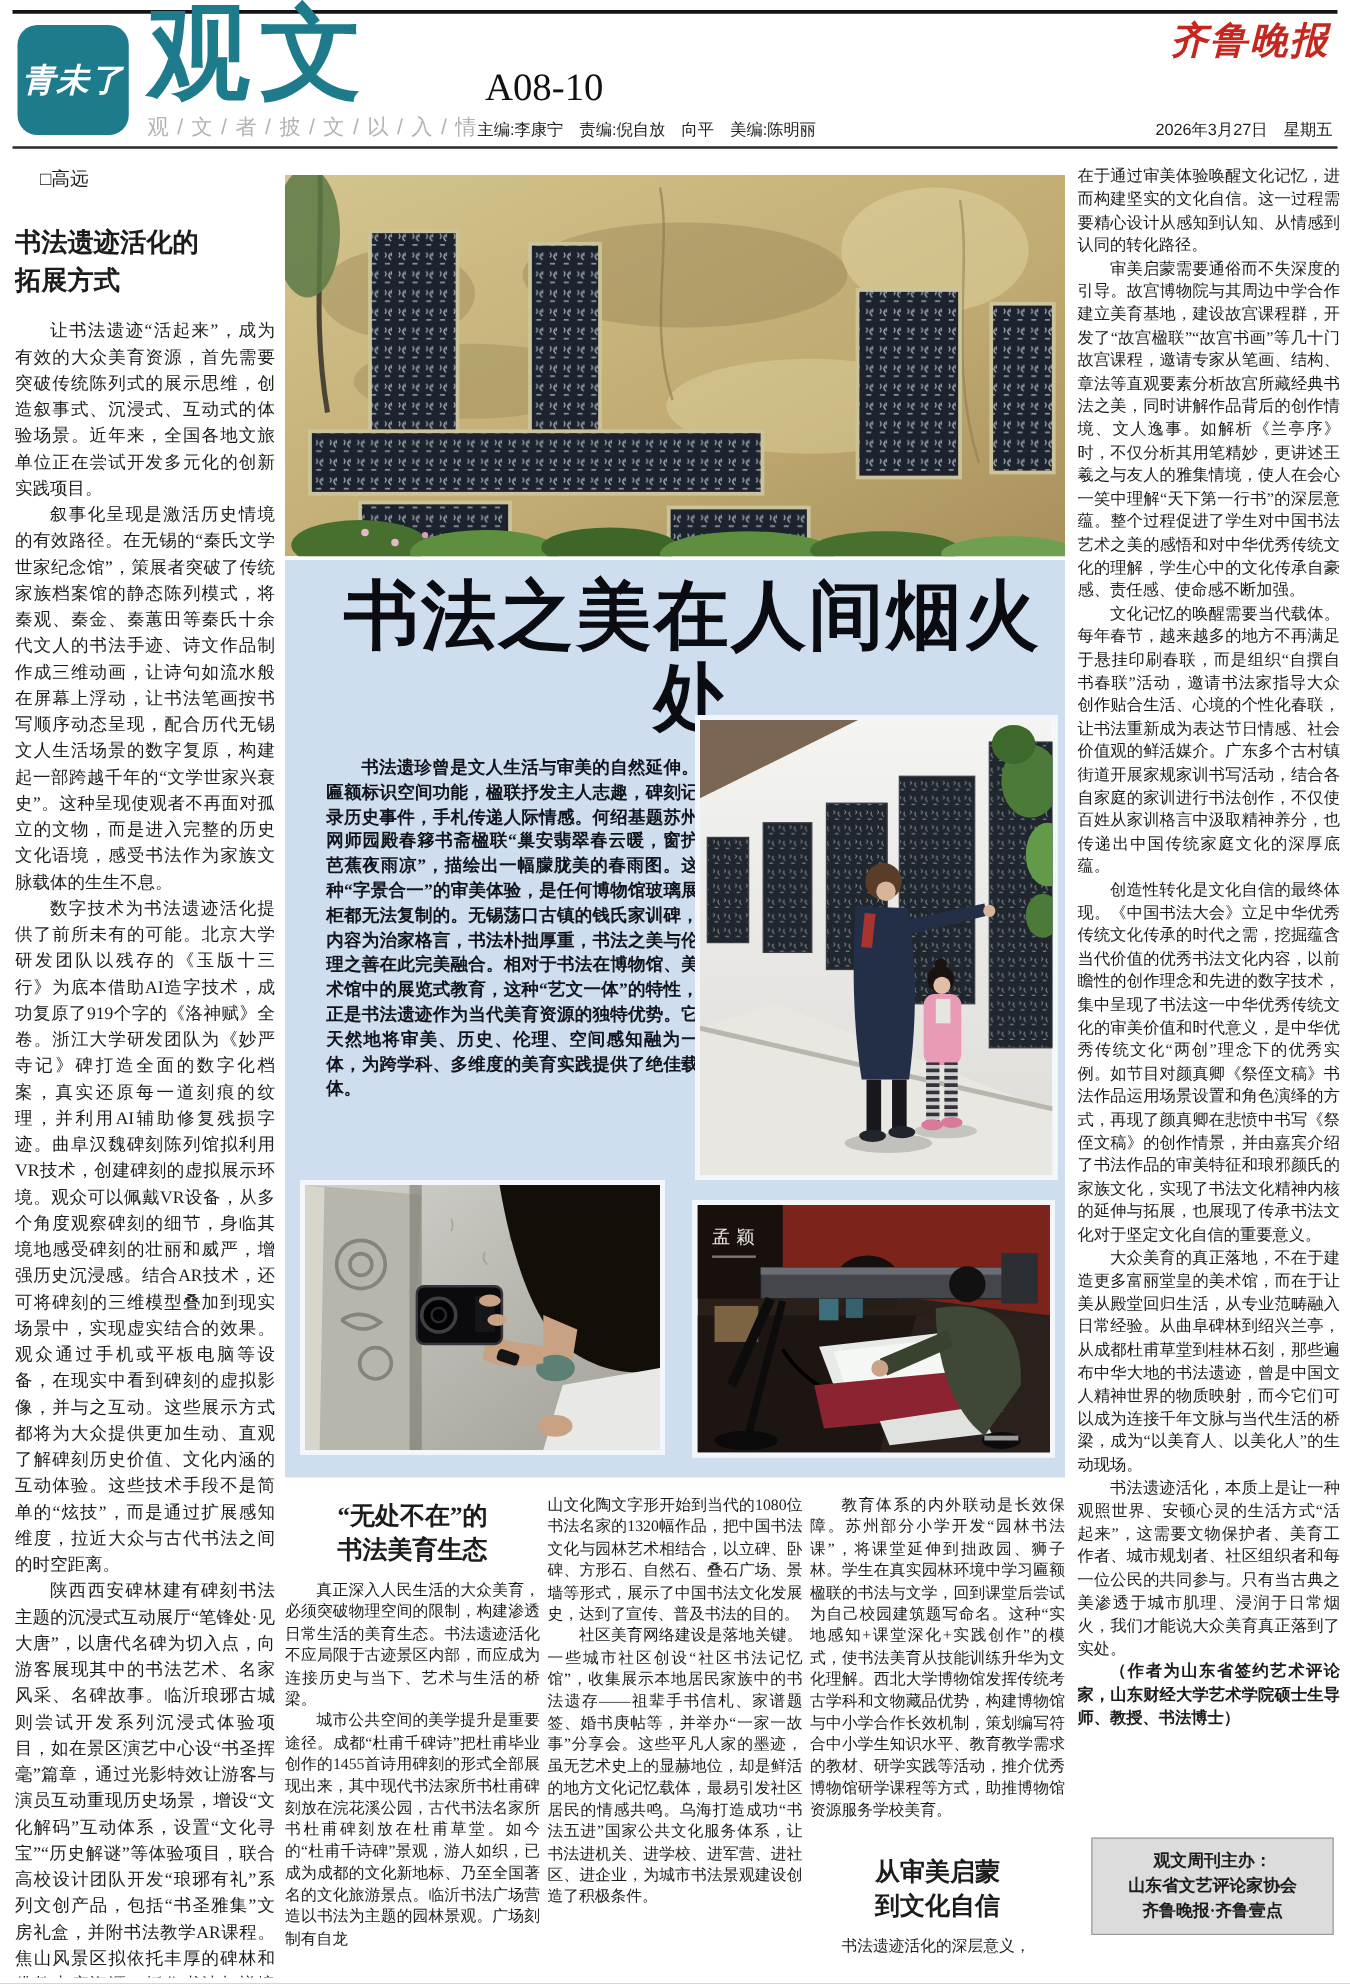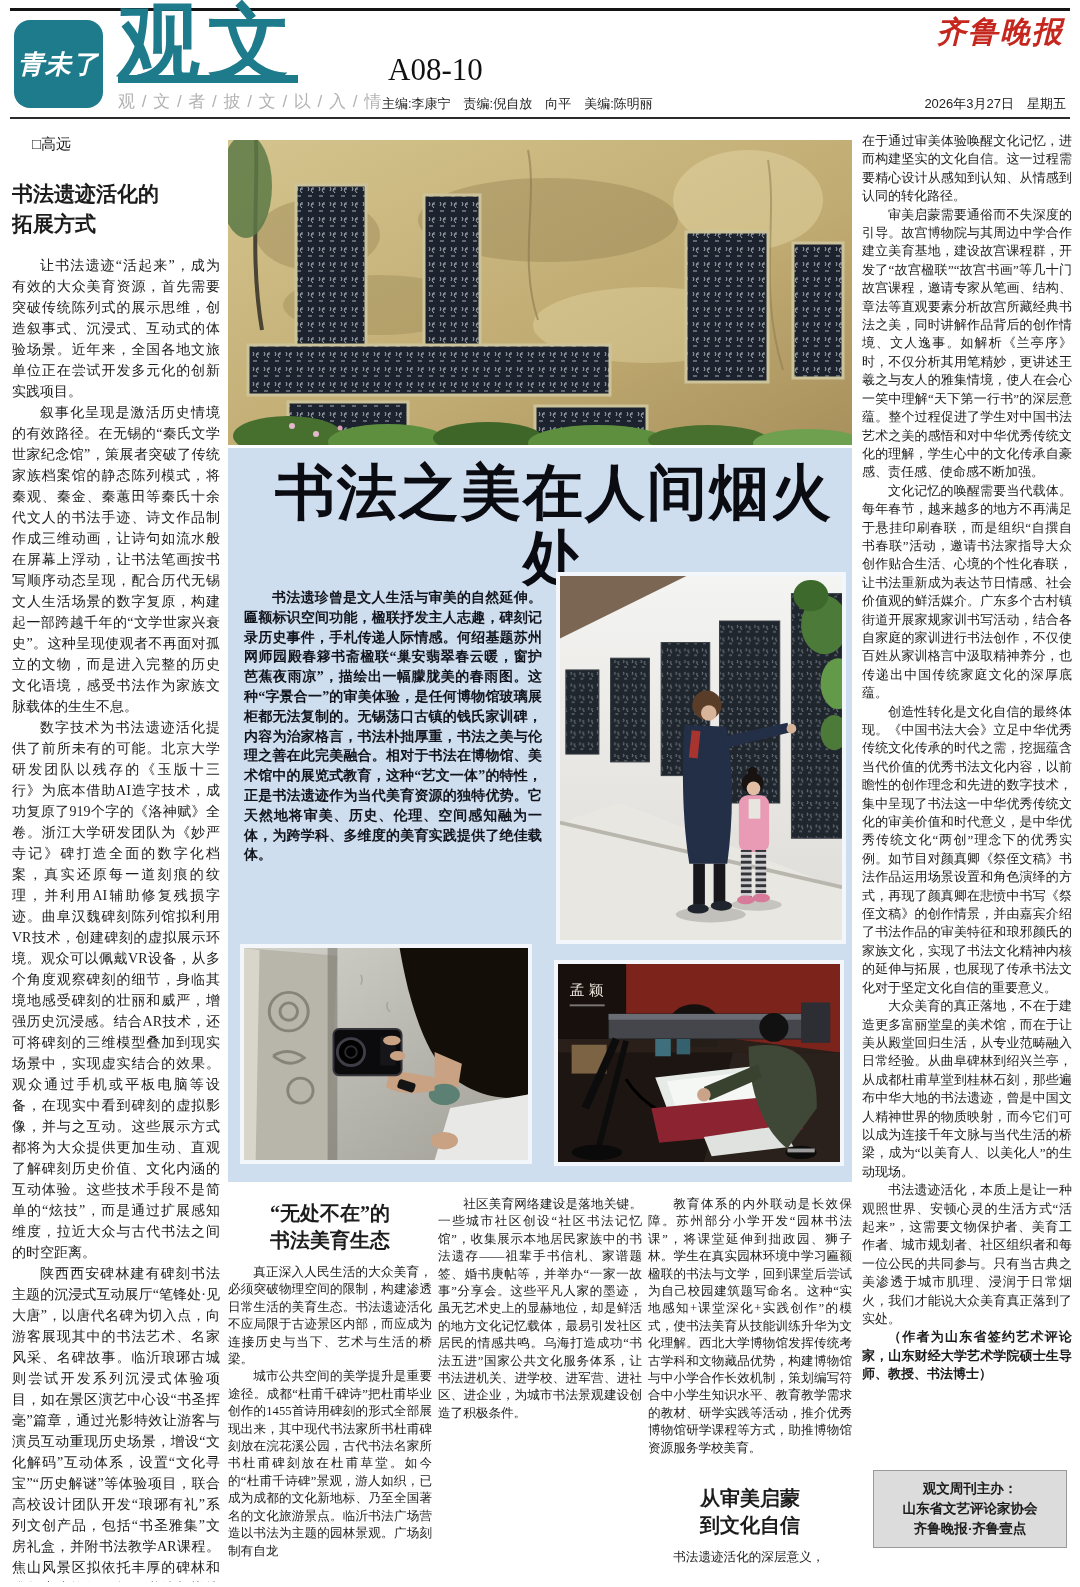--- a/index.html
+++ b/index.html
@@ -6,21 +6,21 @@
   .page{position:relative;width:1080px;height:1587px;margin:0 auto;background:#ffffff;
         font-family:"Liberation Serif","DejaVu Serif",serif;color:#1c1c1c;overflow:hidden;}
   .topline{position:absolute;left:10px;right:10px;top:8px;height:3px;background:#141414;}
   .headrule{position:absolute;left:10px;right:10px;top:117px;height:2px;background:#2b2b2b;}
 
   
   .badge{position:absolute;left:14px;top:20px;width:89px;height:88px;background:#1e7b8c;
          border-radius:16px;color:#fff;display:flex;align-items:center;justify-content:center;
          font-size:26px;font-weight:bold;font-style:italic;letter-spacing:1px;}
   .section-title{position:absolute;left:118px;top:2px;font-size:82px;font-weight:bold;
-         color:#1e7b8c;letter-spacing:8px;line-height:1;text-decoration:underline;}
+         color:#1e7b8c;letter-spacing:8px;line-height:1;}
   .page-no{position:absolute;left:388px;top:52px;font-size:31px;font-weight:normal;color:#111;}
   .slogan{position:absolute;left:118px;top:90px;font-size:17px;color:#b3b3b3;letter-spacing:1px;
           font-family:"Liberation Sans","DejaVu Sans",sans-serif;}
   .editors{position:absolute;left:382px;top:95px;font-size:13px;color:#222;
           font-family:"Liberation Sans","DejaVu Sans",sans-serif;}
   .paper-logo{position:absolute;right:16px;top:12px;font-size:30px;color:#c5271f;font-weight:bold;
           font-style:italic;letter-spacing:2px;}
   .issue-date{position:absolute;right:14px;top:95px;font-size:13px;color:#222;
           font-family:"Liberation Sans","DejaVu Sans",sans-serif;}
 
@@ -33,21 +33,21 @@
   p.body{margin:0;text-indent:2em;}
   p.cont{text-indent:0;}
   .note{margin-top:2px;text-indent:2em;font-weight:bold;}
 
   
   .photo-plain{position:absolute;left:228px;top:140px;width:624px;height:305px;}
   .bluebox{position:absolute;left:228px;top:448px;width:624px;height:734px;background:#cfdeee;}
   .headline{position:absolute;left:0;right:0;top:12px;text-align:center;font-weight:bold;
             font-size:60px;letter-spacing:2px;color:#0b0b12;line-height:1.1;padding-left:28px;}
   .intro{position:absolute;left:16px;top:140px;width:298px;font-size:14px;line-height:19.8px;
-         font-weight:bold;color:#11141c;text-align:justify;text-indent:2em;margin:0;}
+         font-weight:bold;color:#11141c;text-align:justify;text-indent:2em;margin:17px;}
   .photo{position:absolute;box-sizing:border-box;border:4px solid #f3f6fa;background:#fff;}
   .photo svg,.photo-plain svg{display:block;width:100%;height:100%;}
   .photo2{left:328px;top:124px;width:290px;height:372px;}
   .photo3{left:12px;top:496px;width:292px;height:220px;}
   .photo4{left:326px;top:512px;width:290px;height:206px;}
 
   
   .bcol{top:1196px;width:204px;height:388px;font-size:12.6px;line-height:17.4px;}
   .bcol-2{left:228px;} .bcol-3{left:438px;} .bcol-4{left:648px;}
   .sec-title{text-align:center;font-weight:bold;font-size:20px;line-height:27px;margin:4px 0 10px;}
@@ -275,20 +275,21 @@
 
   <div class="col bcol bcol-2">
     <div class="sec-title">
       <span>“无处不在”的</span><br>
       <span>书法美育生态</span>
     </div>
     <p class="body">真正深入人民生活的大众美育，必须突破物理空间的限制，构建渗透日常生活的美育生态。书法遗迹活化不应局限于古迹景区内部，而应成为连接历史与当下、艺术与生活的桥梁。</p>
     <p class="body">城市公共空间的美学提升是重要途径。成都“杜甫千碑诗”把杜甫毕业创作的1455首诗用碑刻的形式全部展现出来，其中现代书法家所书杜甫碑刻放在浣花溪公园，古代书法名家所书杜甫碑刻放在杜甫草堂。如今的“杜甫千诗碑”景观，游人如织，已成为成都的文化新地标、乃至全国著名的文化旅游景点。临沂书法广场营造以书法为主题的园林景观。广场刻制有自龙</p>
   </div>
   <div class="col bcol bcol-3">
+    <p class="body cont">山文化陶文字形开始到当代的1080位书法名家的1320幅作品，把中国书法文化与园林艺术相结合，以立碑、卧碑、方形石、自然石、叠石广场、景墙等形式，展示了中国书法文化发展史，达到了宣传、普及书法的目的。</p>
     <p class="body">社区美育网络建设是落地关键。一些城市社区创设“社区书法记忆馆”，收集展示本地居民家族中的书法遗存——祖辈手书信札、家谱题签、婚书庚帖等，并举办“一家一故事”分享会。这些平凡人家的墨迹，虽无艺术史上的显赫地位，却是鲜活的地方文化记忆载体，最易引发社区居民的情感共鸣。乌海打造成功“书法五进”国家公共文化服务体系，让书法进机关、进学校、进军营、进社区、进企业，为城市书法景观建设创造了积极条件。</p>
   </div>
   <div class="col bcol bcol-4">
     <p class="body">教育体系的内外联动是长效保障。苏州部分小学开发“园林书法课”，将课堂延伸到拙政园、狮子林。学生在真实园林环境中学习匾额楹联的书法与文学，回到课堂后尝试为自己校园建筑题写命名。这种“实地感知+课堂深化+实践创作”的模式，使书法美育从技能训练升华为文化理解。西北大学博物馆发挥传统考古学科和文物藏品优势，构建博物馆与中小学合作长效机制，策划编写符合中小学生知识水平、教育教学需求的教材、研学实践等活动，推介优秀博物馆研学课程等方式，助推博物馆资源服务学校美育。</p>
     <div class="sec-title vision-title">
       <span>从审美启蒙</span><br>
       <span>到文化自信</span>
     </div>
     <p class="body">书法遗迹活化的深层意义，</p>
   </div>

